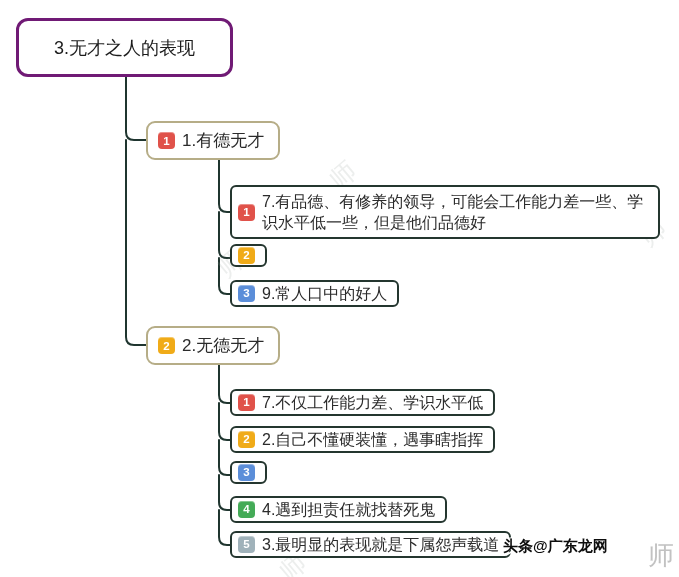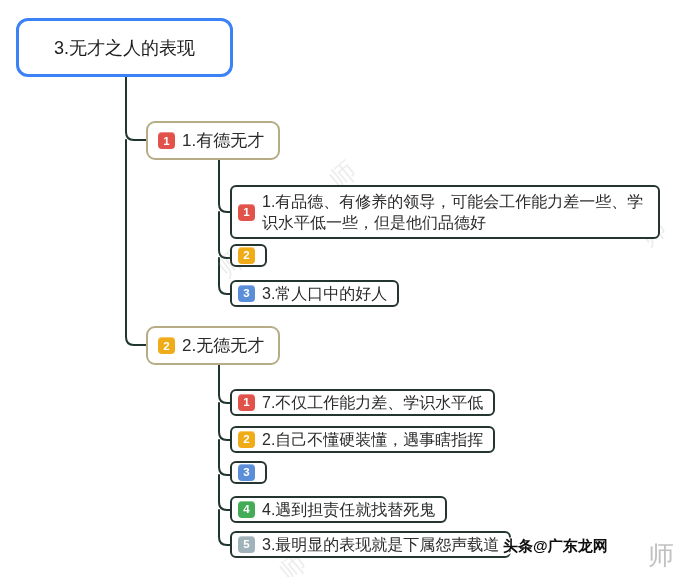--- a/index.html
+++ b/index.html
@@ -17,21 +17,21 @@
   .node{
     position:absolute;
     background:#ffffff;
     box-sizing:border-box;
     display:flex;
     align-items:center;
     z-index:1;
   }
   .root{
     left:16px;top:18px;width:217px;height:59px;
-    border:3px solid #3b82f6;border-radius:12px;
+    border:3px solid #701a75;border-radius:12px;
     justify-content:center;
     font-size:18px;color:#1c1c1c;
   }
   .branch{
     height:39px;
     border:2px solid #b6ad87;border-radius:9px;
     padding:0 14px 0 10px;
     gap:7px;
     font-size:17px;color:#2b2b2b;
   }
@@ -96,30 +96,30 @@
     <span>3.无才之人的表现</span>
   </div>
 
   <div class="node branch" style="left:146px;top:121px">
     <span class="badge" style="background: rgb(224, 82, 74);">1</span>
     <span>1.有德无才</span>
   </div>
 
   <div class="node leaf tall" style="left:230px;top:185px">
     <span class="badge" style="background: rgb(224, 82, 74);">1</span>
-    <span>1.有品德、有修养的领导，可能会工作能力差一些、学识水平低一些，但是他们品德好</span>
+    <span>7.有品德、有修养的领导，可能会工作能力差一些、学识水平低一些，但是他们品德好</span>
   </div>
 
   <div class="node leaf" style="left:230px;top:244px">
     <span class="badge" style="background: rgb(240, 171, 24);">2</span>
   </div>
 
   <div class="node leaf" style="left:230px;top:280px">
     <span class="badge" style="background: rgb(91, 142, 217);">3</span>
-    <span>3.常人口中的好人</span>
+    <span>9.常人口中的好人</span>
   </div>
 
   <div class="node branch" style="left:146px;top:326px">
     <span class="badge" style="background: rgb(240, 171, 24);">2</span>
     <span>2.无德无才</span>
   </div>
 
   <div class="node leaf" style="left:230px;top:389px">
     <span class="badge" style="background: rgb(224, 82, 74);">1</span>
     <span>7.不仅工作能力差、学识水平低</span>

